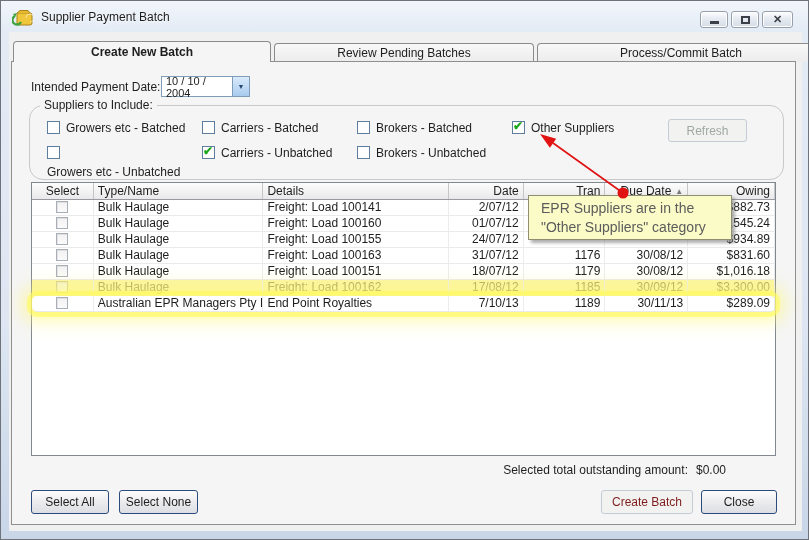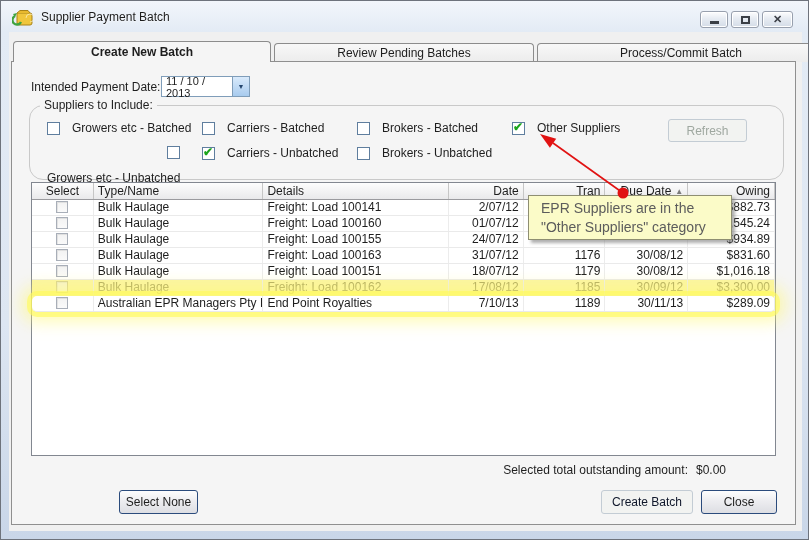--- a/index.html
+++ b/index.html
@@ -38,21 +38,21 @@
     border:1px solid #7f9db9; display:flex; align-items:center; z-index:4; }
   .combo-value { flex:1; padding-left:4px; font-size:11px; }
   .combo-btn { width:17px; height:19px; border-left:1px solid #7f9db9;
     background:linear-gradient(#d9eafb,#a8cbee); display:flex; align-items:center; justify-content:center; }
   .combo-arrow { font-size:7px; color:#24466e; }
 
   
   .groupbox { position:absolute; left:28px; top:104px; width:755px; height:75px;
     border:1px solid #c9c9c9; border-radius:14px; z-index:4; }
   .group-legend { position:absolute; left:10px; top:-8px; background:#f5f5f5; padding:0 4px; }
-  .cb-item { position:absolute; display:flex; align-items:flex-end; gap:12px; height:14px; }
+  .cb-item { position:absolute; display:flex; align-items:flex-start; gap:6px; height:14px; }
   .cb-box { width:13px; height:13px; background:#fff; border:1px solid #5f7e9e; position:relative; flex:0 0 auto; }
   .cb-box.checked::after { content:"✔"; position:absolute; left:0px; top:-3px; font-size:12px;
     font-weight:bold; color:#1ba51b; }
   .refresh-btn { position:absolute; right:36px; top:13px; width:79px; height:23px;
     border:1px solid #c3ccd4; border-radius:3px; background:#f2f3f1; color:#9fa8a0;
     display:flex; align-items:center; justify-content:center; }
 
   
   .table { position:absolute; left:30px; top:181px; width:745px; height:274px;
     background:#fff; border:1px solid #828790; z-index:4; }
@@ -86,21 +86,21 @@
     background:#fbfbc8; border:1px solid #8e8e72; box-shadow:3px 3px 3px rgba(110,110,110,.55);
     z-index:6; padding:3px 0 0 12px; font-size:14px; color:#5c5c5c; line-height:19px; }
   .anno-arrow { position:absolute; left:530px; top:126px; width:100px; height:72px; z-index:7; pointer-events:none; }
 
   
   .total-line { position:absolute; top:462px; right:82px; z-index:4; }
   .total-line .val { margin-left:8px; }
   .btn { position:absolute; top:489px; height:24px; border:1px solid #2b4b7c; border-radius:3px;
     background:linear-gradient(#fdfdfd,#ededf0 45%, #dddee3); display:flex; align-items:center;
     justify-content:center; z-index:4; cursor:default; }
-  .btn.disabled { border-color:#c3ccd4; background:#f2f3f1; color:#0f172a; }
+  .btn.disabled { border-color:#c3ccd4; background:#f2f3f1; color:#7f1d1d; }
   #btn-select-all { left:30px; width:78px; }
   #btn-select-none { left:118px; width:79px; }
   #btn-create-batch { left:600px; width:92px; }
   #btn-close { left:700px; width:76px; }
 </style>
 </head>
 <body>
 
 <div class="window">
 
@@ -126,21 +126,21 @@
     </div>
   </div>
 
   <div class="client"></div>
 
   <div></div>
   <div class="tabpage"></div>
 
   <span class="date-label">Intended Payment Date:</span>
   <div class="combo">
-    <span class="combo-value">11 / 10 / 2013</span>
+    <span class="combo-value">10 / 10 / 2004</span>
     <span class="combo-btn">
         <span class="combo-arrow">▼</span>
       </span>
   </div>
 
   <div class="groupbox">
     <span class="group-legend">Suppliers to Include:</span>
     <div>
         <div class="cb-item" style="left: 17px; top: 15px;">
           <span class="cb-box"></span>
@@ -274,20 +274,23 @@
   </div>
   <svg class="anno-arrow" viewBox="0 0 100 72">
     <line x1="92" y1="66" x2="22" y2="16" stroke="#e11212" stroke-width="1.6"></line>
     <polygon points="9,7 25.2,11.8 18.9,20.8" fill="#e11212"></polygon>
     <circle cx="92" cy="66" r="5.5" fill="#e11212"></circle>
   </svg>
 
   <div class="total-line">
     <span>Selected total outstanding amount:</span><span class="val">$0.00</span>
   </div>
+  <div class="btn" id="btn-select-all">
+      <span>Select All</span>
+    </div>
   <div class="btn" id="btn-select-none">
       <span>Select None</span>
     </div>
   <div class="btn disabled" id="btn-create-batch">
       <span>Create Batch</span>
     </div>
   <div class="btn" id="btn-close">
       <span>Close</span>
     </div>
 

